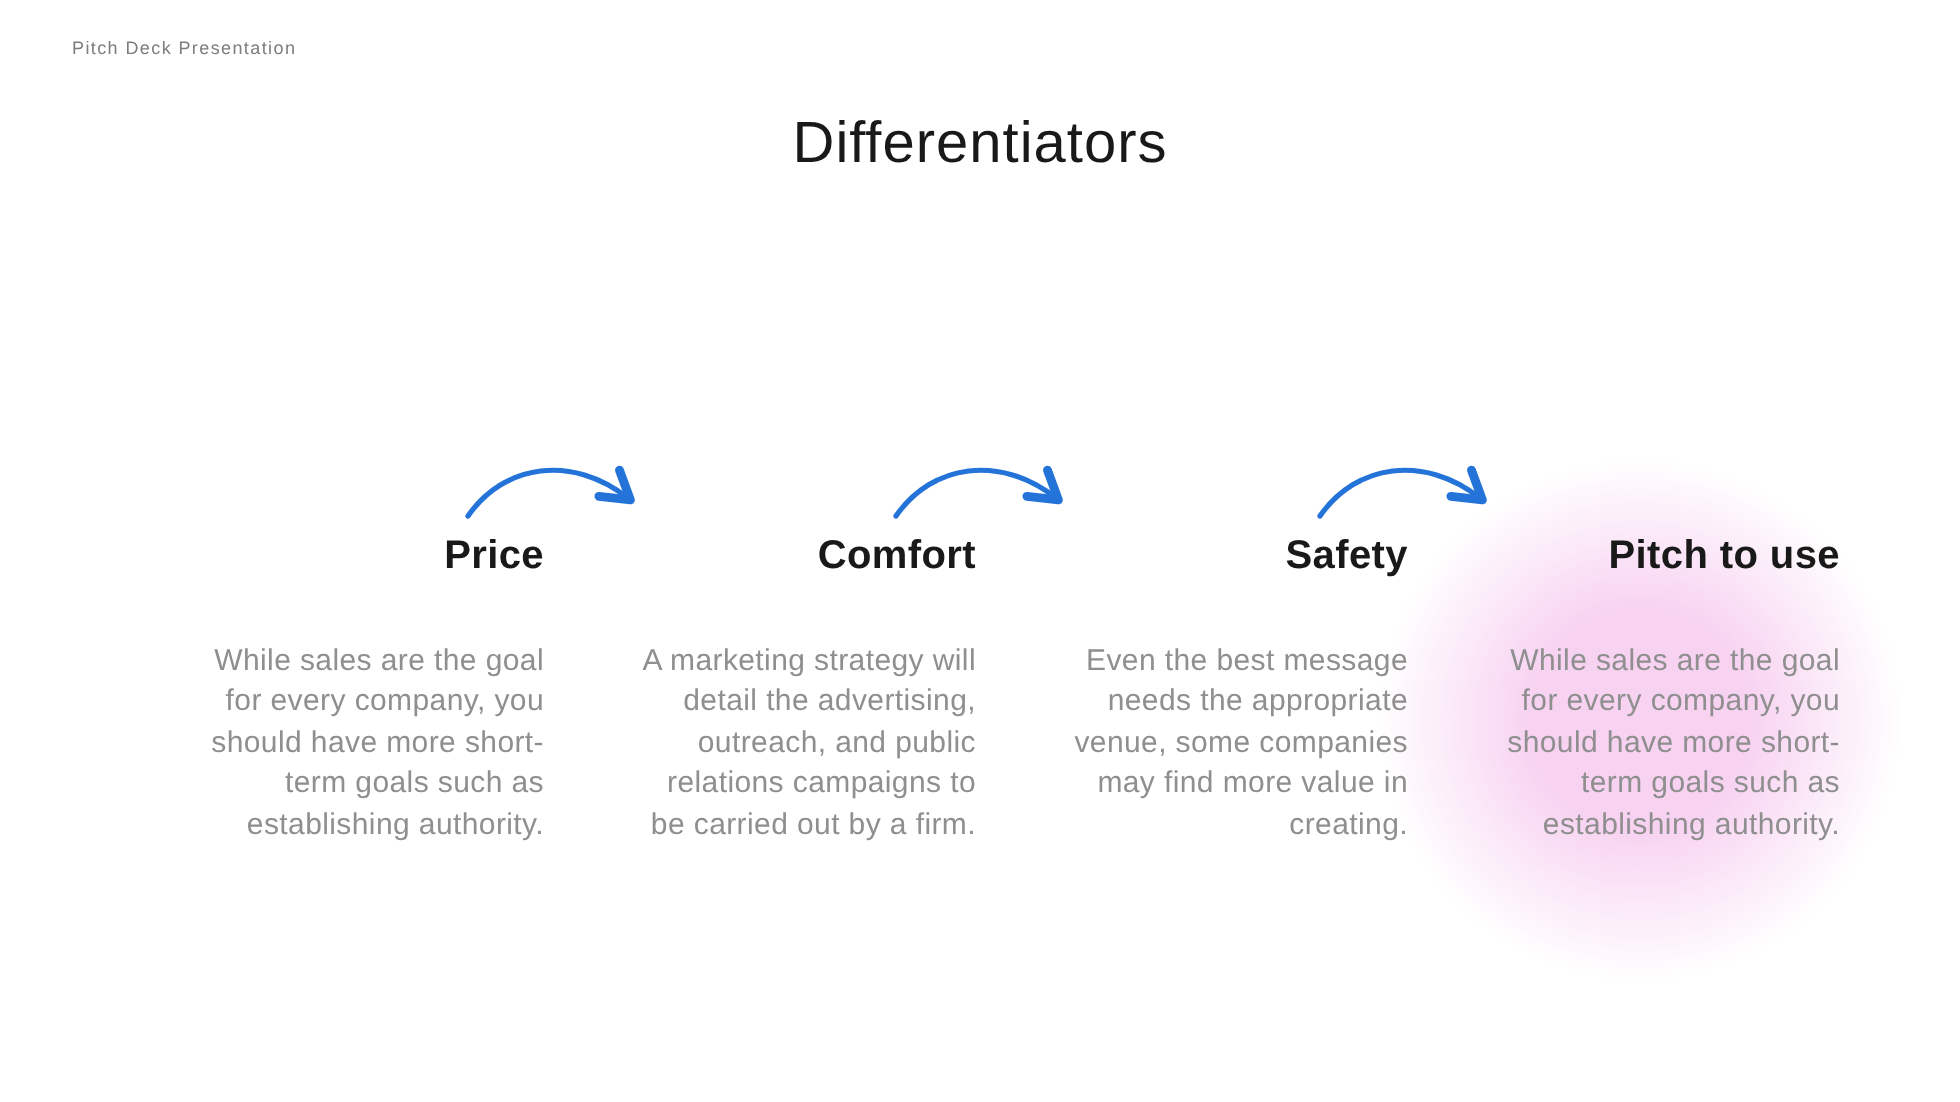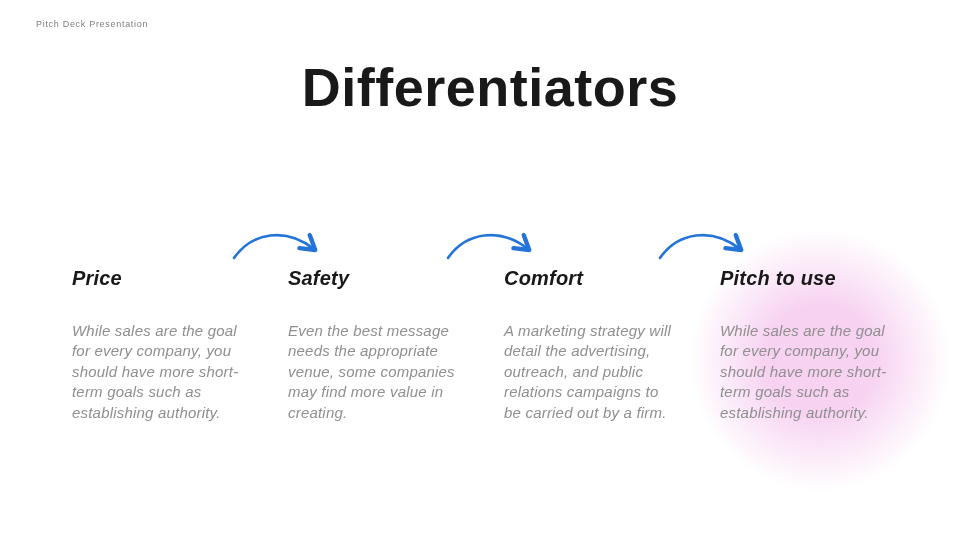--- a/index.html
+++ b/index.html
@@ -42,35 +42,35 @@
     letter-spacing: 0.7px;
     color: var(--eyebrow-text);
     z-index: 1;
   }
   .title {
     position: absolute;
     left: 0;
     right: 0;
     top: 56px;
     text-align: center;
-    font-size: 54px;
-    font-weight: 700;
+    font-size: 29px;
+    font-weight: 400;
     letter-spacing: 0.5px;
     color: var(--heading-text);
     z-index: 1;
   }
   .columns {
     position: absolute;
     top: 267px;
     left: 72px;
     display: flex;
     gap: 16px;
     z-index: 1;
   }
-  .column { width: 200px; text-align: left; font-style: italic; }
+  .column { width: 200px; text-align: right; }
   .column h2 {
     font-size: 20px;
     font-weight: 700;
     letter-spacing: 0.2px;
     color: var(--heading-text);
     margin-bottom: 31px;
   }
   .column p {
     font-size: 15px;
     line-height: 20.4px;
@@ -137,34 +137,34 @@
   <div class="columns">
     <div class="column">
       <h2>Price</h2>
       <p>While sales are the goal
 for every company, you
 should have more short-
 term goals such as
 establishing authority.</p>
     </div>
     <div class="column">
+      <h2>Comfort</h2>
+      <p>A marketing strategy will
+detail the advertising,
+outreach, and public
+relations campaigns to
+be carried out by a firm.</p>
+    </div>
+    <div class="column">
       <h2>Safety</h2>
       <p>Even the best message
 needs the appropriate
 venue, some companies
 may find more value in
 creating.</p>
-    </div>
-    <div class="column">
-      <h2>Comfort</h2>
-      <p>A marketing strategy will
-detail the advertising,
-outreach, and public
-relations campaigns to
-be carried out by a firm.</p>
     </div>
     <div class="column">
       <h2>Pitch to use</h2>
       <p>While sales are the goal
 for every company, you
 should have more short-
 term goals such as
 establishing authority.</p>
     </div>
   </div>

